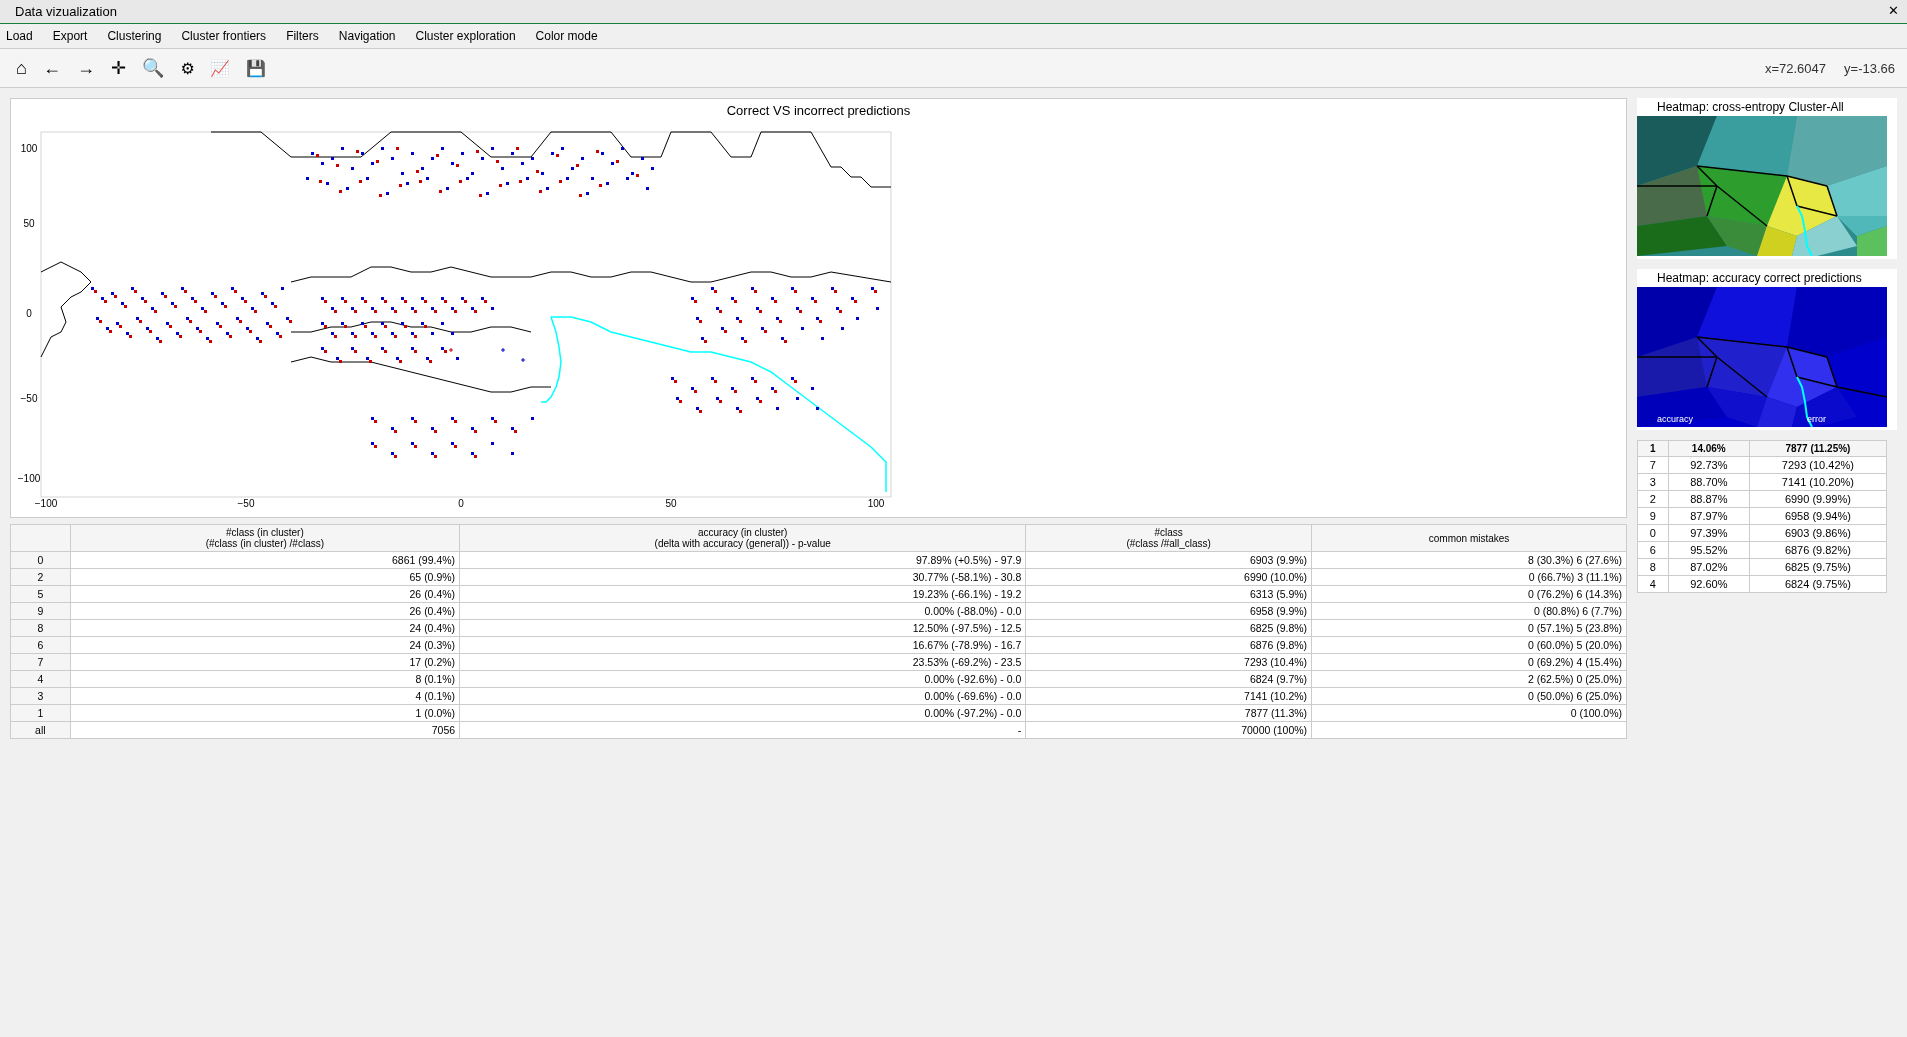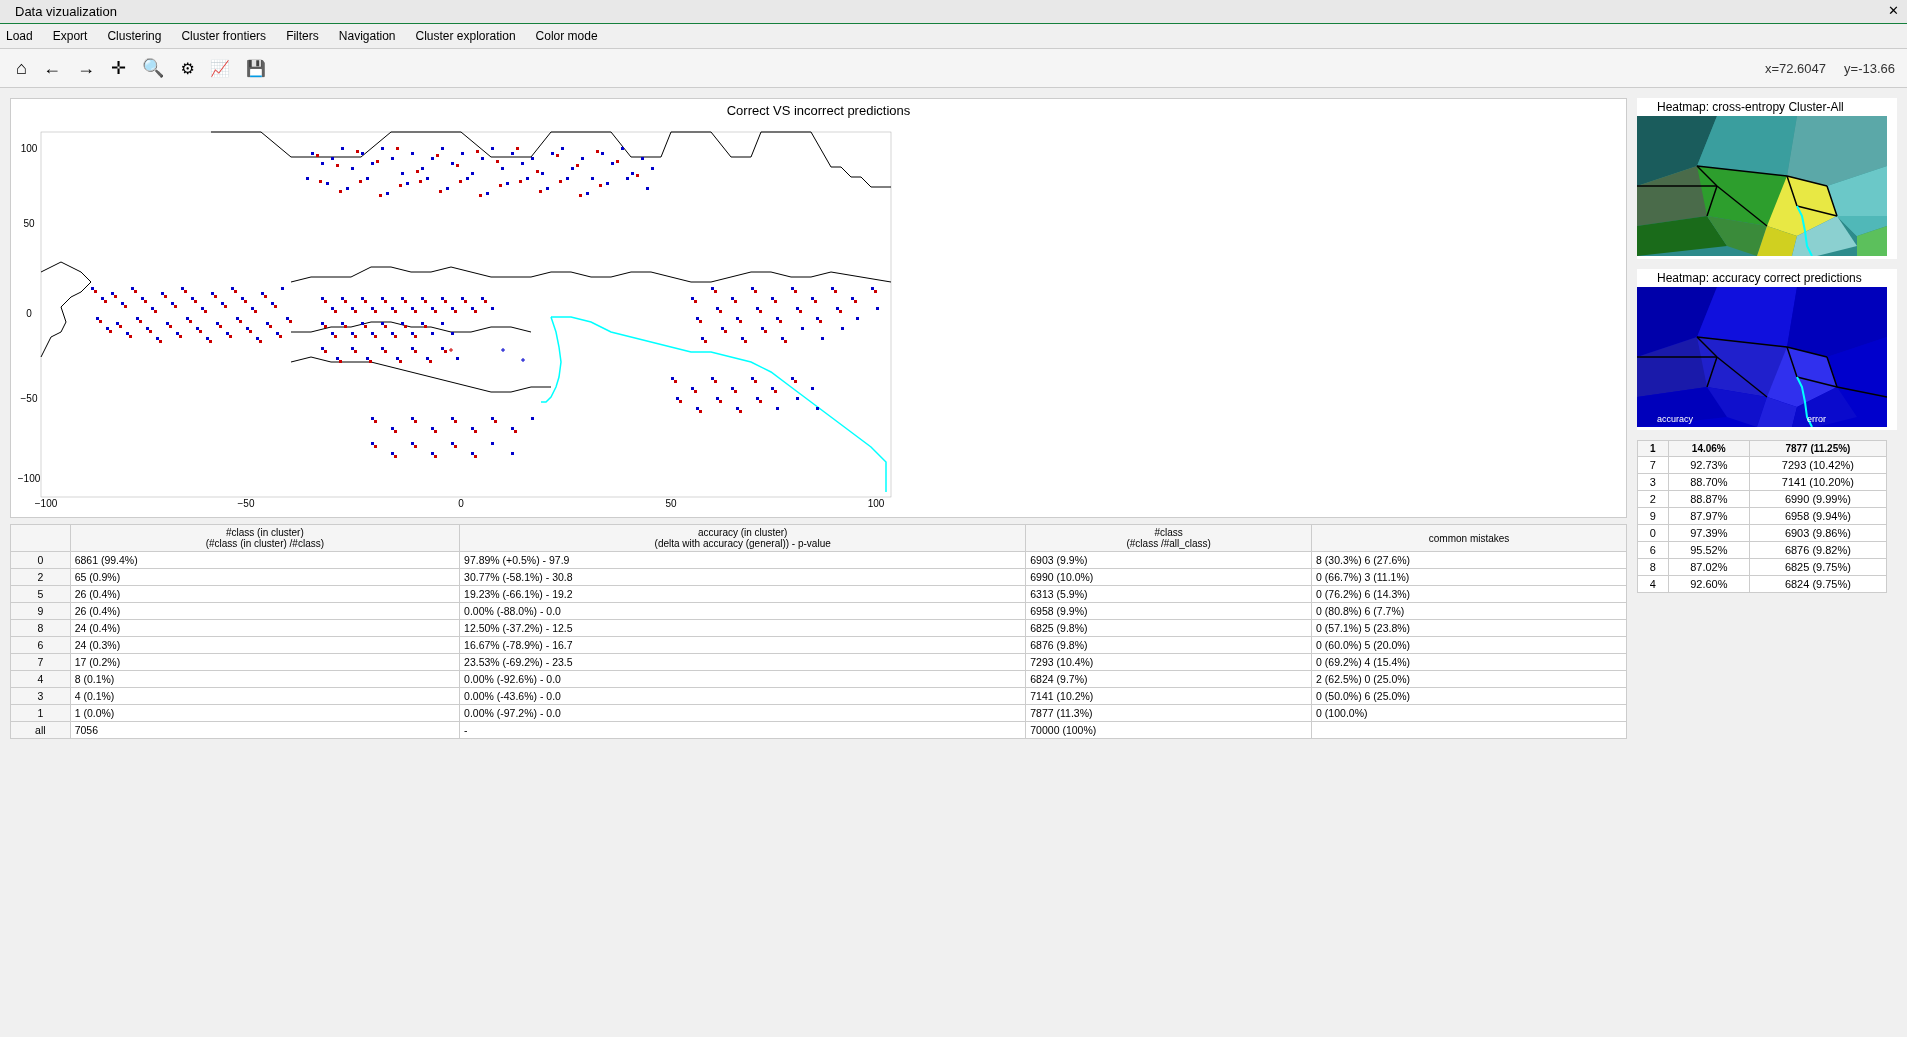--- a/index.html
+++ b/index.html
@@ -144,21 +144,21 @@
       border: 1px solid #ccc;
       padding: 2px 4px;
       text-align: center;
       background: #f5f5f5;
       font-weight: normal;
       font-size: 10px;
     }
     #data-table td {
       border: 1px solid #ccc;
       padding: 2px 4px;
-      text-align: left;
+      text-align: right;
     }
     #data-table td:first-child {
       text-align: center;
       background: #f5f5f5;
     }
     
     svg text { font-family: Arial, sans-serif; }
   </style>
 </head>
 <body>
@@ -664,21 +664,21 @@
             <tr>
     <td>9</td>
     <td>26 (0.4%)</td>
     <td>0.00% (-88.0%) - 0.0</td>
     <td>6958 (9.9%)</td>
     <td>0 (80.8%) 6 (7.7%)</td>
   </tr>
             <tr>
     <td>8</td>
     <td>24 (0.4%)</td>
-    <td>12.50% (-37.2%) - 12.5</td>
+    <td>12.50% (-97.5%) - 12.5</td>
     <td>6825 (9.8%)</td>
     <td>0 (57.1%) 5 (23.8%)</td>
   </tr>
             <tr>
     <td>6</td>
     <td>24 (0.3%)</td>
     <td>16.67% (-78.9%) - 16.7</td>
     <td>6876 (9.8%)</td>
     <td>0 (60.0%) 5 (20.0%)</td>
   </tr>
@@ -692,21 +692,21 @@
             <tr>
     <td>4</td>
     <td>8 (0.1%)</td>
     <td>0.00% (-92.6%) - 0.0</td>
     <td>6824 (9.7%)</td>
     <td>2 (62.5%) 0 (25.0%)</td>
   </tr>
             <tr>
     <td>3</td>
     <td>4 (0.1%)</td>
-    <td>0.00% (-43.6%) - 0.0</td>
+    <td>0.00% (-69.6%) - 0.0</td>
     <td>7141 (10.2%)</td>
     <td>0 (50.0%) 6 (25.0%)</td>
   </tr>
             <tr>
     <td>1</td>
     <td>1 (0.0%)</td>
     <td>0.00% (-97.2%) - 0.0</td>
     <td>7877 (11.3%)</td>
     <td>0 (100.0%)</td>
   </tr>

